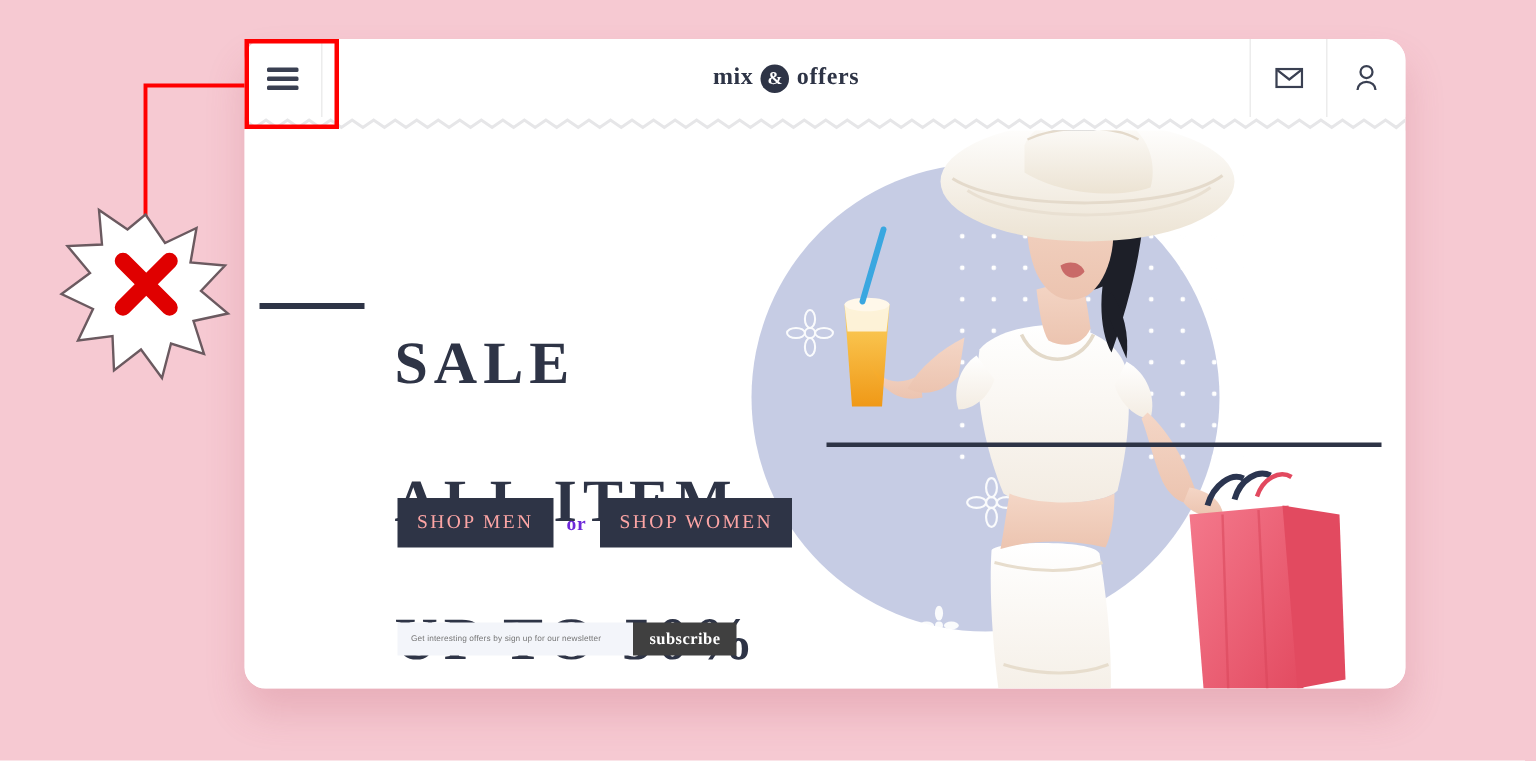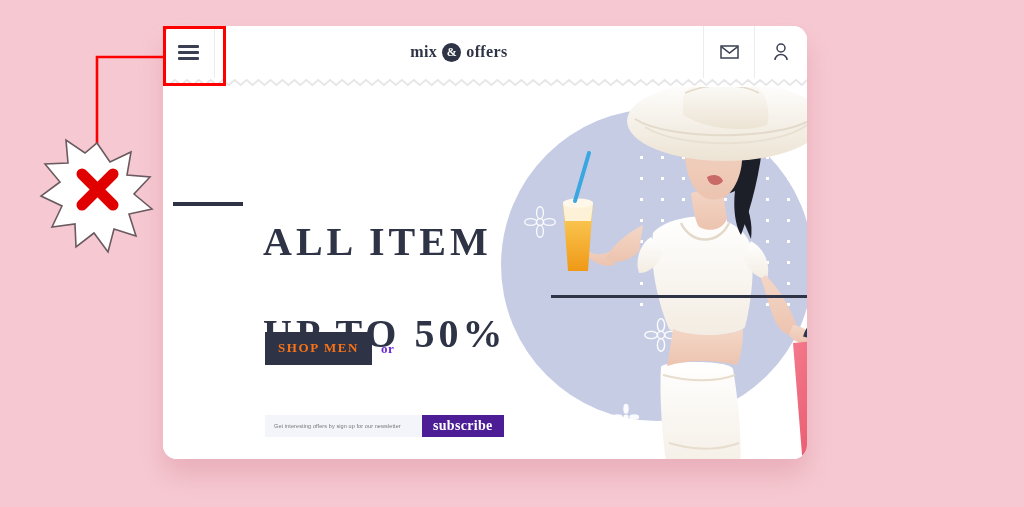--- a/index.html
+++ b/index.html
@@ -7,21 +7,21 @@
   body {
     background:#f6c9d2;
     font-family:"Liberation Sans", sans-serif;
     position:relative;
   }
 
   
   #browser-window {
     position:absolute;
     left:163px; top:26px;
-    width:644px; height:433px;
+    width:774px; height:433px;
     background:#ffffff;
     border-radius:14px;
     box-shadow:0 16px 26px rgba(180,70,90,.20);
     overflow:hidden;
     padding-left:32px;
   }
 
   
   #site-header {
     position:absolute; left:0; top:0;
@@ -113,23 +113,23 @@
     z-index:6;
   }
 
   
   #cta-row {
     position:absolute; left:102px; top:245px;
     display:flex; align-items:center; gap:9px;
     z-index:5;
   }
   .cta-btn {
-    background:#2e3446; color:#f97316;
-    font-family:"Liberation Serif", serif;
-    font-weight:700; font-size:13px; letter-spacing:1.6px;
+    background:#2e3446; color:#fca5a5;
+    font-family:"Liberation Serif", serif;
+    font-weight:400; font-size:13px; letter-spacing:1.6px;
     padding:8px 13px 9px;
   }
   #cta-or {
     font-family:"Liberation Serif", serif;
     font-weight:700; font-size:13px; color:#6d28d9;
     letter-spacing:.5px;
   }
 
   
   #newsletter {
@@ -138,23 +138,23 @@
     z-index:5;
   }
   #newsletter-input {
     width:157px; height:22px;
     background:#f3f5fa; border:none; outline:none;
     font-family:"Liberation Sans", sans-serif;
     font-size:5.5px; color:#a9b0c4;
     padding-left:9px; letter-spacing:.1px;
   }
   #subscribe-btn {
-    background:#4c1d95; color:#fff;
-    font-family:"Liberation Serif", serif;
-    font-weight:700; font-size:14px; letter-spacing:.3px;
+    background:#404040; color:#fff;
+    font-family:"Liberation Serif", serif;
+    font-weight:700; font-size:11px; letter-spacing:.3px;
     padding:0 11px;
     display:flex; align-items:center;
     border:none;
   }
 
   
   #model { position:absolute; left:330px; top:-12px; width:430px; height:410px; z-index:5; }
 
   
   #annotation { position:absolute; left:0; top:0; width:1024px; height:507px; z-index:50; pointer-events:none; }
@@ -243,29 +243,31 @@
         <ellipse cx="20" cy="9" rx="3.6" ry="6.6"></ellipse>
         <ellipse cx="20" cy="31" rx="3.6" ry="6.6"></ellipse>
         <ellipse cx="9" cy="20" rx="6.6" ry="3.6"></ellipse>
         <ellipse cx="31" cy="20" rx="6.6" ry="3.6"></ellipse>
       </g>
     </svg>
 
     <div id="headline-rule"></div>
 
     <div id="headline">
+      <span class="l1">SALE</span>
       <span class="l2">ALL ITEM</span>
       <span class="l3">UP TO 50%</span>
     </div>
 
     <div id="cross-rule"></div>
 
     <div id="cta-row">
       <div class="cta-btn">SHOP MEN</div>
       <div id="cta-or">or</div>
+      <div class="cta-btn">SHOP WOMEN</div>
     </div>
 
     <div id="newsletter">
       <input id="newsletter-input" type="text" placeholder="Get interesting offers by sign up for our newsletter" style="">
       <button id="subscribe-btn">subscribe</button>
     </div>
 
     <svg id="model" viewBox="0 0 430 410">
       <defs>
         <linearGradient id="skinG" x1="0" y1="0" x2="0" y2="1">

